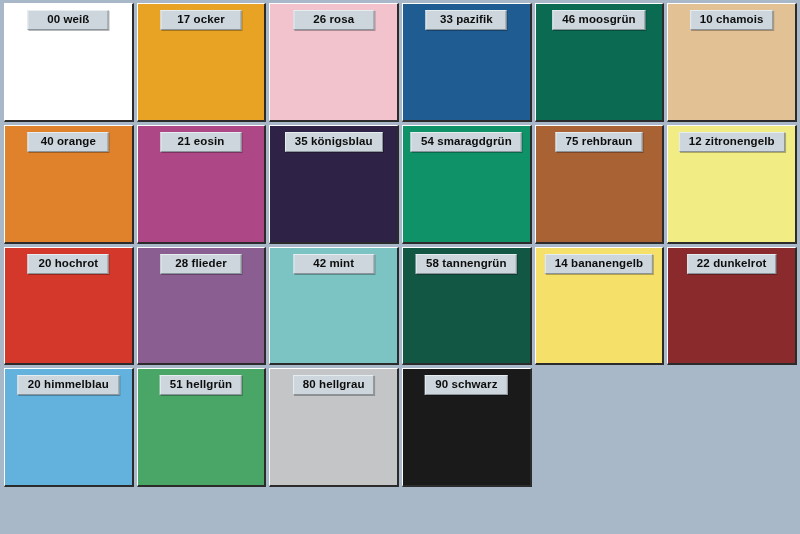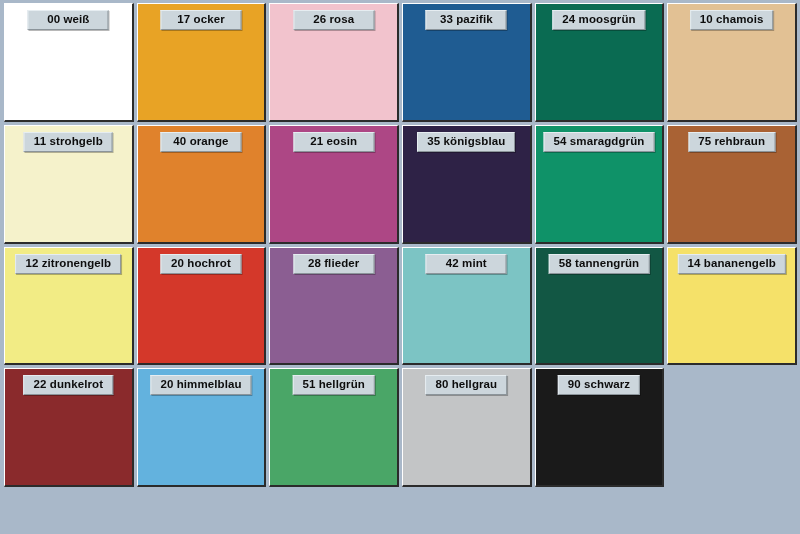--- a/index.html
+++ b/index.html
@@ -80,29 +80,25 @@
     <div class="swatch-cell">
       <div class="swatch-fill" style="background: rgb(242, 195, 205);"></div>
       <div class="swatch-label">26 rosa</div>
     </div>
     <div class="swatch-cell">
       <div class="swatch-fill" style="background: rgb(31, 92, 146);"></div>
       <div class="swatch-label">33 pazifik</div>
     </div>
     <div class="swatch-cell">
       <div class="swatch-fill" style="background: rgb(10, 107, 82);"></div>
-      <div class="swatch-label">24 moosgrün</div>
+      <div class="swatch-label">46 moosgrün</div>
     </div>
     <div class="swatch-cell">
       <div class="swatch-fill" style="background: rgb(226, 193, 148);"></div>
       <div class="swatch-label">10 chamois</div>
-    </div>
-    <div class="swatch-cell">
-      <div class="swatch-fill" style="background: rgb(245, 242, 203);"></div>
-      <div class="swatch-label">11 strohgelb</div>
     </div>
     <div class="swatch-cell">
       <div class="swatch-fill" style="background: rgb(224, 130, 44);"></div>
       <div class="swatch-label">40 orange</div>
     </div>
     <div class="swatch-cell">
       <div class="swatch-fill" style="background: rgb(173, 71, 133);"></div>
       <div class="swatch-label">21 eosin</div>
     </div>
     <div class="swatch-cell">

